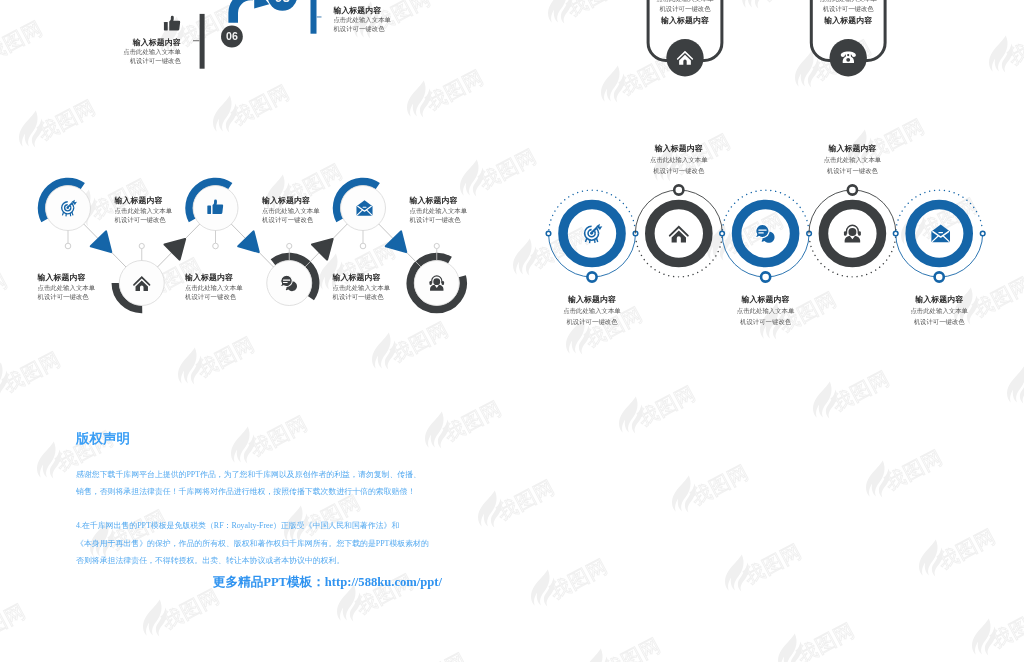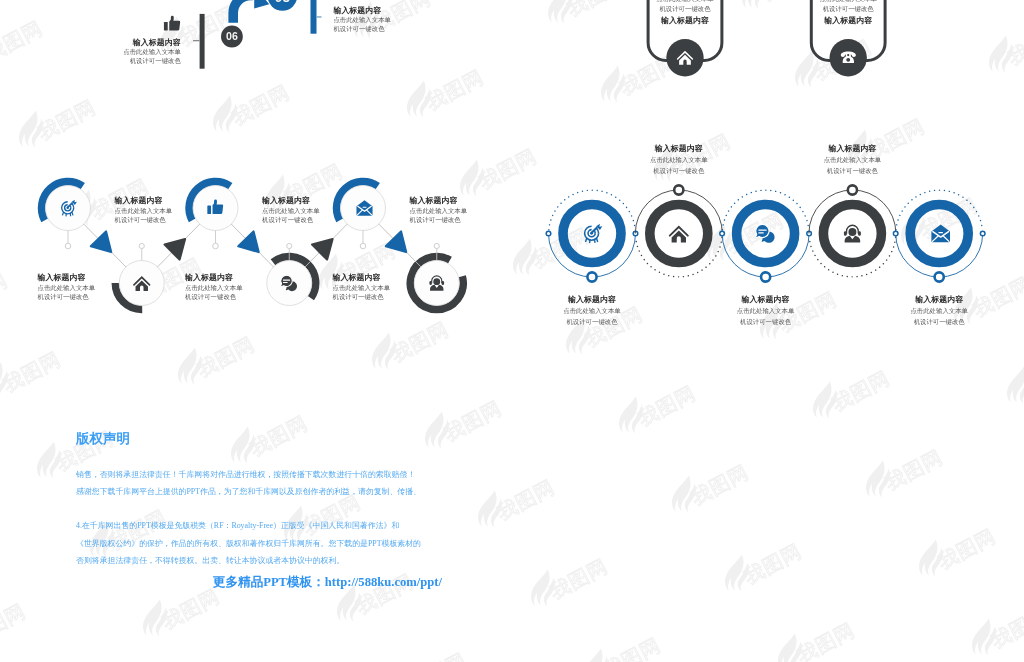--- a/index.html
+++ b/index.html
@@ -393,23 +393,23 @@
           <text x="848.2" y="1.3" class="txt-sub" text-anchor="middle">点击此处输入文本单</text>
           <text x="848.2" y="11" class="txt-sub" text-anchor="middle">机设计可一键改色</text>
           <text x="848.2" y="22.5" class="txt-title" text-anchor="middle">输入标题内容</text>
         </g>
       </g>
   </svg>
 
   <div class="abs" style="left:76px;top:430px;width:366px;">
     <div class="cp-h" style="text-align:left;">版权声明</div>
     <div class="cp-b" style="margin-top:18px;">
+      <div>感谢您下载千库网平台上提供的PPT作品，为了您和千库网以及原创作者的利益，请勿复制、传播、</div>
       <div>销售，否则将承担法律责任！千库网将对作品进行维权，按照传播下载次数进行十倍的索取赔偿！</div>
-      <div>感谢您下载千库网平台上提供的PPT作品，为了您和千库网以及原创作者的利益，请勿复制、传播、</div>
     </div>
     <div class="cp-b" style="margin-top:17px;">
       <div>4.在千库网出售的PPT模板是免版税类（RF：Royalty-Free）正版受《中国人民和国著作法》和</div>
-      <div>《世界版权公约》的保护，作品的所有权、版权和著作权归千库网所有。您下载的是PPT模板素材的</div>
+      <div>《本身用于再出售》的保护，作品的所有权、版权和著作权归千库网所有。您下载的是PPT模板素材的</div>
       <div>否则将承担法律责任，不得转授权。出卖、转让本协议或者本协议中的权利。</div>
     </div>
     <div class="cp-f" style="margin-top:5px;">更多精品PPT模板：http://588ku.com/ppt/</div>
   </div>
 </div>
 
 </body></html>

